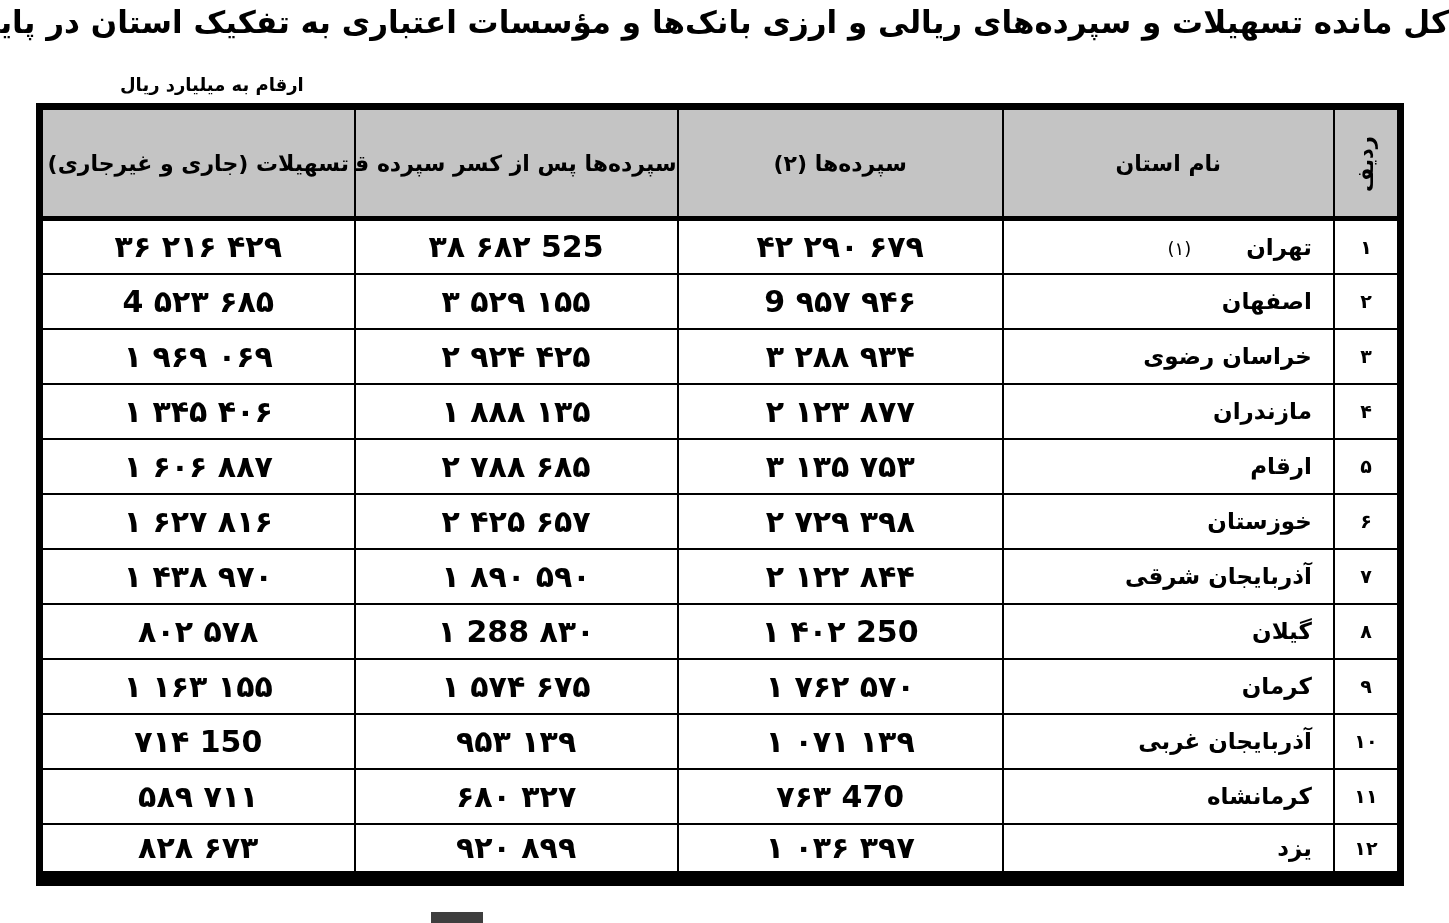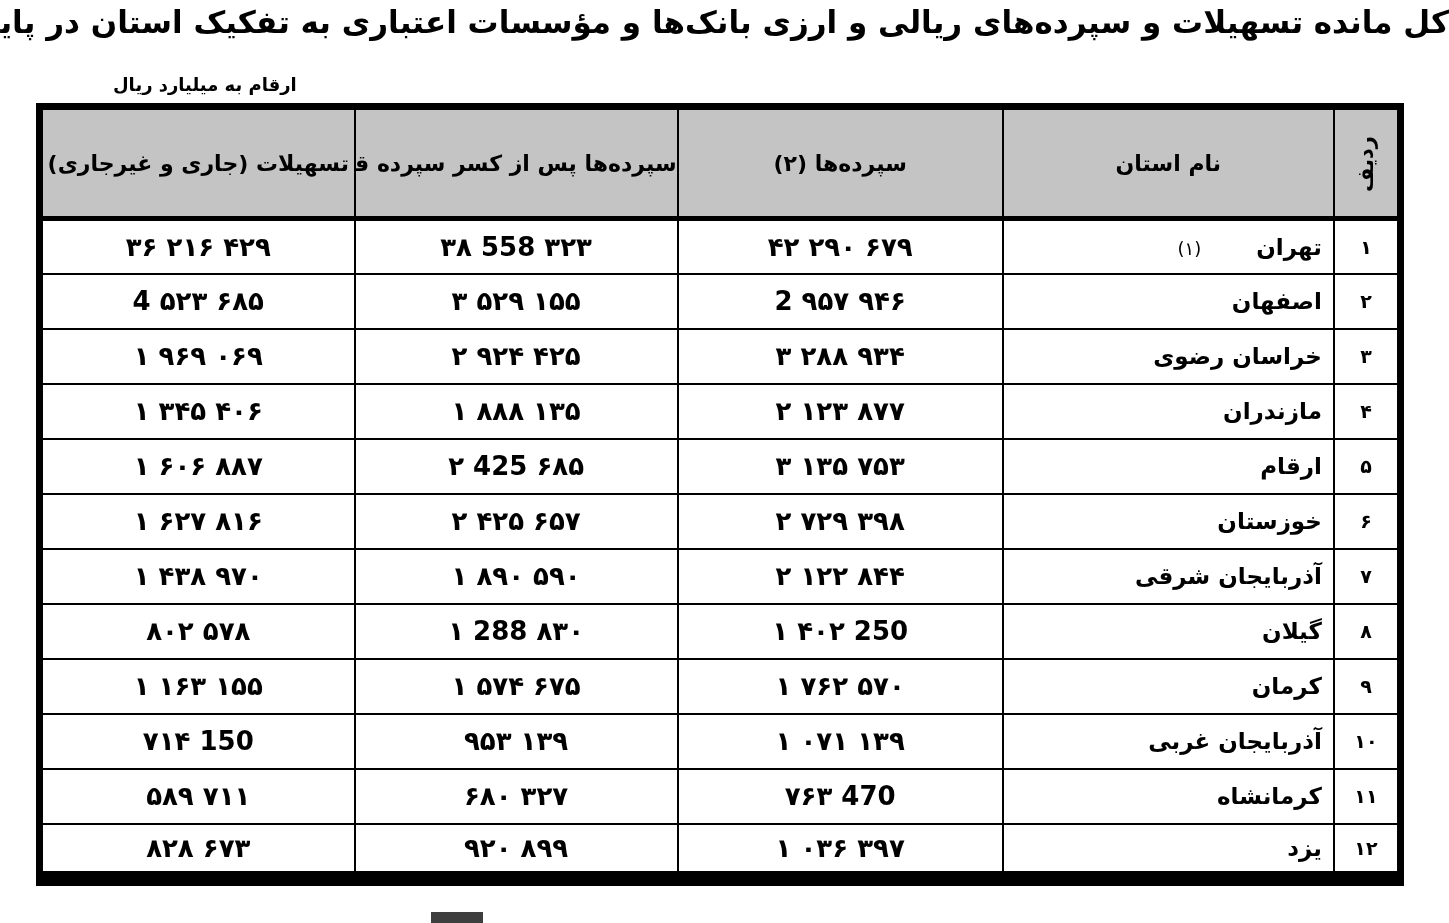--- a/index.html
+++ b/index.html
@@ -16,21 +16,21 @@
     position:absolute;
     top:4px; left:0; right:0;
     text-align:center;
     font-size:31px;
     font-weight:bold;
     letter-spacing:0;
     white-space:nowrap;
   }
   .unit-note {
     position:absolute;
-    top:74px; left:113px;
+    top:74px; left:120px;
     font-size:18px;
     font-weight:bold;
   }
   .table-wrap {
     position:absolute;
     top:103px; left:36px;
   }
   table.main {
     border-collapse:collapse;
     table-layout:fixed;
@@ -70,34 +70,34 @@
     font-weight:bold;
     white-space:nowrap;
   }
   td.rowno {
     text-align:center;
     font-size:19px;
     font-weight:bold;
   }
   td.province {
     text-align:right;
-    padding-right:11px;
+    padding-right:21px;
     font-size:23px;
     font-weight:bold;
     white-space:nowrap;
   }
   td.province .footnote {
     font-size:18px;
     font-weight:normal;
     margin-right:55px;
   }
   td.num {
     direction:ltr;
     text-align:center;
-    font-size:26px;
+    font-size:30px;
     font-weight:bold;
     letter-spacing:1px;
     white-space:nowrap;
   }
   .bottom-bar-segment {
     position:absolute;
     left:431px; top:912px;
     width:52px; height:11px;
     background:#3e3e3e;
   }
@@ -129,29 +129,29 @@
         <th>تسهیلات (جاری و غیرجاری)</th>
       </tr>
     </thead>
     <tbody id="table-body">
         <tr>
     <td class="rowno">۱</td>
     <td class="province">
       <span>تهران</span><span class="footnote">(۱)</span>
     </td>
     <td class="num">۴۲ ۲۹۰ ۶۷۹</td>
-    <td class="num">۳۸ 558 ۳۲۳</td>
+    <td class="num">۳۸ ۶۸۲ 525</td>
     <td class="num">۳۶ ۲۱۶ ۴۲۹</td>
   </tr>
         <tr>
     <td class="rowno">۲</td>
     <td class="province">
       <span>اصفهان</span><span class="footnote"></span>
     </td>
-    <td class="num">2 ۹۵۷ ۹۴۶</td>
+    <td class="num">9 ۹۵۷ ۹۴۶</td>
     <td class="num">۳ ۵۲۹ ۱۵۵</td>
     <td class="num">4 ۵۲۳ ۶۸۵</td>
   </tr>
         <tr>
     <td class="rowno">۳</td>
     <td class="province">
       <span>خراسان رضوی</span><span class="footnote"></span>
     </td>
     <td class="num">۳ ۲۸۸ ۹۳۴</td>
     <td class="num">۲ ۹۲۴ ۴۲۵</td>
@@ -165,21 +165,21 @@
     <td class="num">۲ ۱۲۳ ۸۷۷</td>
     <td class="num">۱ ۸۸۸ ۱۳۵</td>
     <td class="num">۱ ۳۴۵ ۴۰۶</td>
   </tr>
         <tr>
     <td class="rowno">۵</td>
     <td class="province">
       <span>ارقام</span><span class="footnote"></span>
     </td>
     <td class="num">۳ ۱۳۵ ۷۵۳</td>
-    <td class="num">۲ 425 ۶۸۵</td>
+    <td class="num">۲ ۷۸۸ ۶۸۵</td>
     <td class="num">۱ ۶۰۶ ۸۸۷</td>
   </tr>
         <tr>
     <td class="rowno">۶</td>
     <td class="province">
       <span>خوزستان</span><span class="footnote"></span>
     </td>
     <td class="num">۲ ۷۲۹ ۳۹۸</td>
     <td class="num">۲ ۴۲۵ ۶۵۷</td>
     <td class="num">۱ ۶۲۷ ۸۱۶</td>

